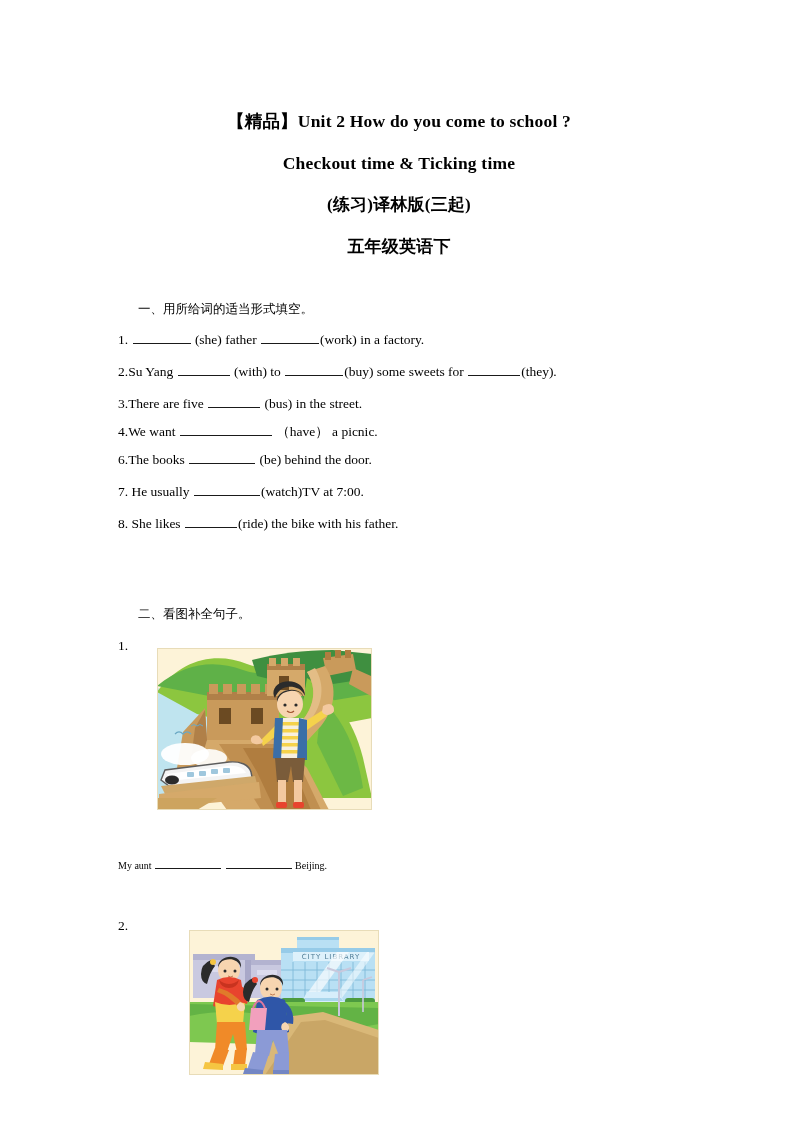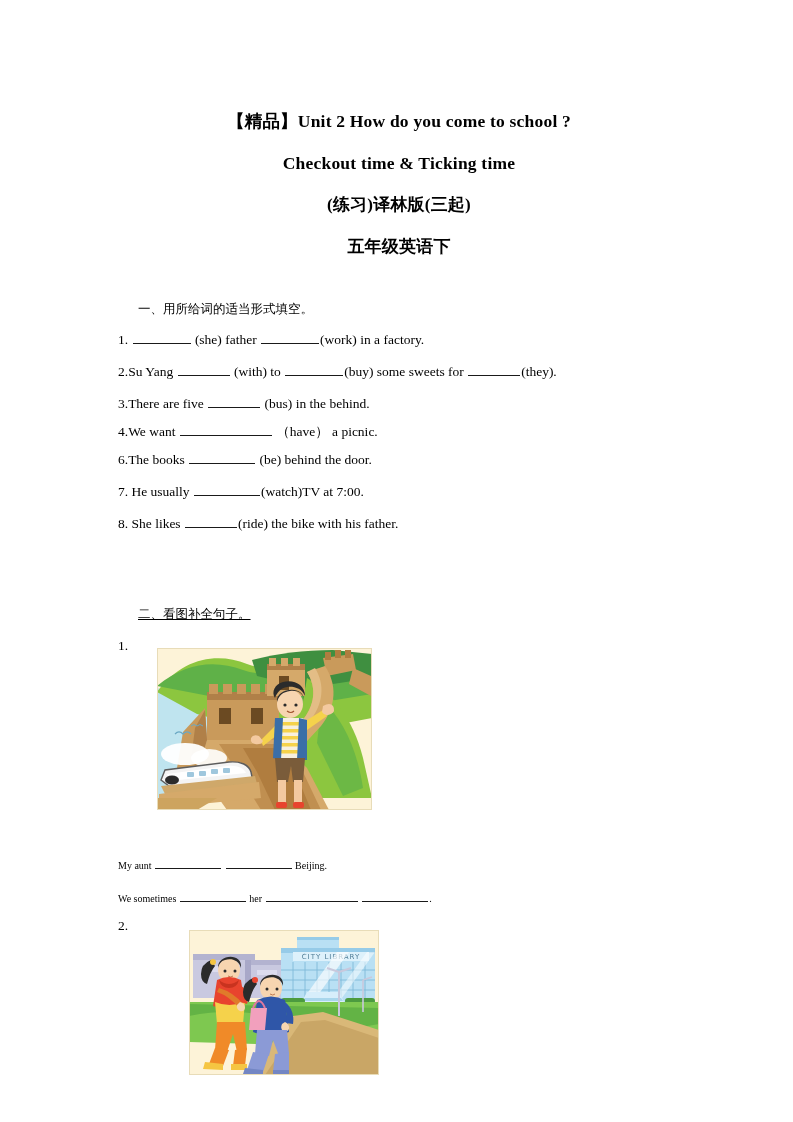--- a/index.html
+++ b/index.html
@@ -46,21 +46,21 @@
   
   .section-heading {
     position: absolute;
     left: 118px;
     font-size: 12.5px;
     line-height: 18px;
     font-family: "DejaVu Sans", "Liberation Sans", sans-serif;
     margin-left: 20px;
   }
   #sec1-heading { top: 300px; }
-  #sec2-heading { top: 605px; text-decoration: underline; }
+  #sec2-heading { top: 605px; }
 
   
   .q-list-1 {
     position: absolute;
     left: 118px;
     top: 331px;
     width: 600px;
   }
   .q-item {
     font-size: 13.5px;
@@ -146,21 +146,21 @@
     <div class="q-item">
       <span>1.</span>
       <span class="blank b-m"></span><span> (she) father </span><span class="blank b-m"></span><span>(work) in a factory.</span>
     </div>
 
     <div class="q-item">
       <span>2.</span><span>Su Yang </span><span class="blank b-s"></span><span> (with) to </span><span class="blank b-m"></span><span>(buy) some sweets for </span><span class="blank b-s"></span><span>(they).</span>
     </div>
 
     <div class="q-item tight">
-      <span>3.</span><span>There are five </span><span class="blank b-s"></span><span> (bus) in the behind.</span>
+      <span>3.</span><span>There are five </span><span class="blank b-s"></span><span> (bus) in the street.</span>
     </div>
 
     <div class="q-item tight">
       <span>4.</span><span>We want </span><span class="blank b-xl"></span><span> （have） a picnic.</span>
     </div>
 
 
     <div class="q-item">
       <span>6.</span><span>The books </span><span class="blank b-l"></span><span> (be) behind the door.</span>
     </div>
@@ -277,23 +277,20 @@
         <rect x="119" y="154" width="11" height="6" rx="2" fill="#e8442e"></rect>
         <rect x="136" y="154" width="11" height="6" rx="2" fill="#e8442e"></rect>
       </g>
       <rect x="0.5" y="0.5" width="214" height="161" fill="none" stroke="#e8dcb8" stroke-width="1"></rect>
     </svg>
   </div>
 
   <div class="fill-lines">
     <div class="fill-line">
       <span>My aunt </span><span class="blank b-l"></span><span>  </span><span class="blank b-l"></span><span> Beijing.</span>
-    </div>
-    <div class="fill-line">
-      <span>We sometimes </span><span class="blank b-l"></span><span> her </span><span class="blank b-xl"></span><span>  </span><span class="blank b-l"></span><span>.</span>
     </div>
   </div>
 
   <div class="img-num" id="img-num-2">2.</div>
 
   <div class="figure" id="figure-2">
     <svg width="190" height="145" viewBox="0 0 190 145" xmlns="http://www.w3.org/2000/svg">
       <rect x="0" y="0" width="190" height="145" fill="#fdf3d8"></rect>
 
       <rect x="4" y="28" width="62" height="40" fill="#c9c9e0"></rect>

